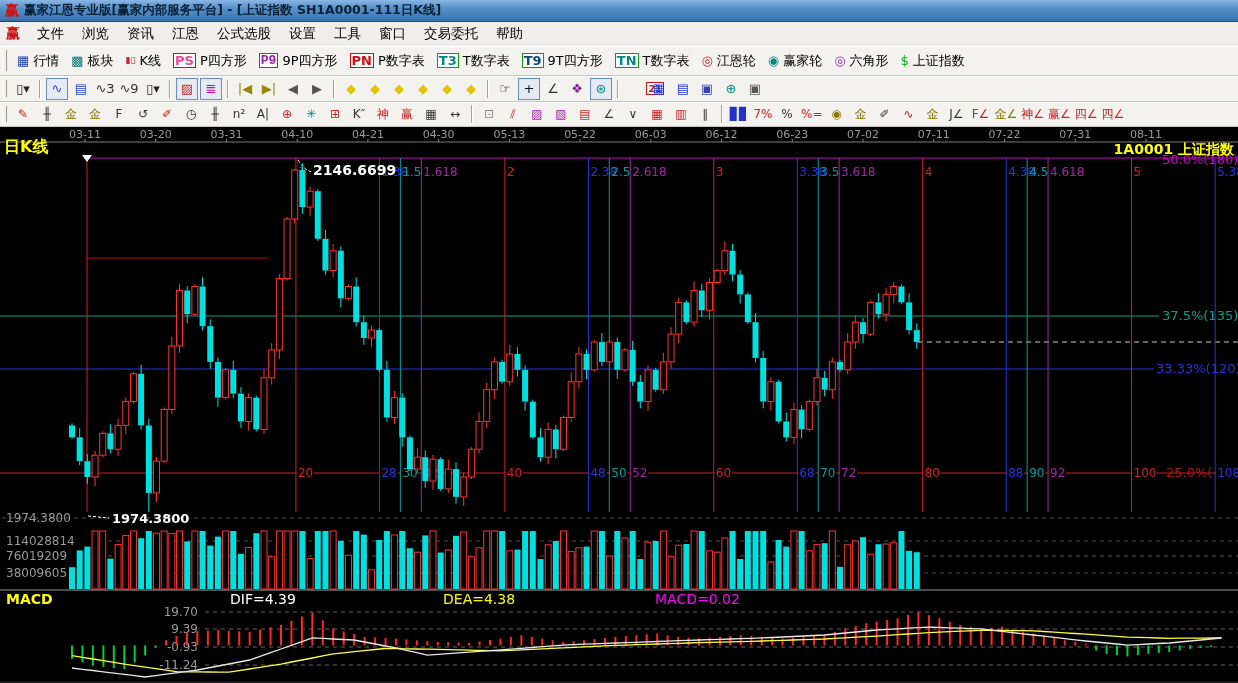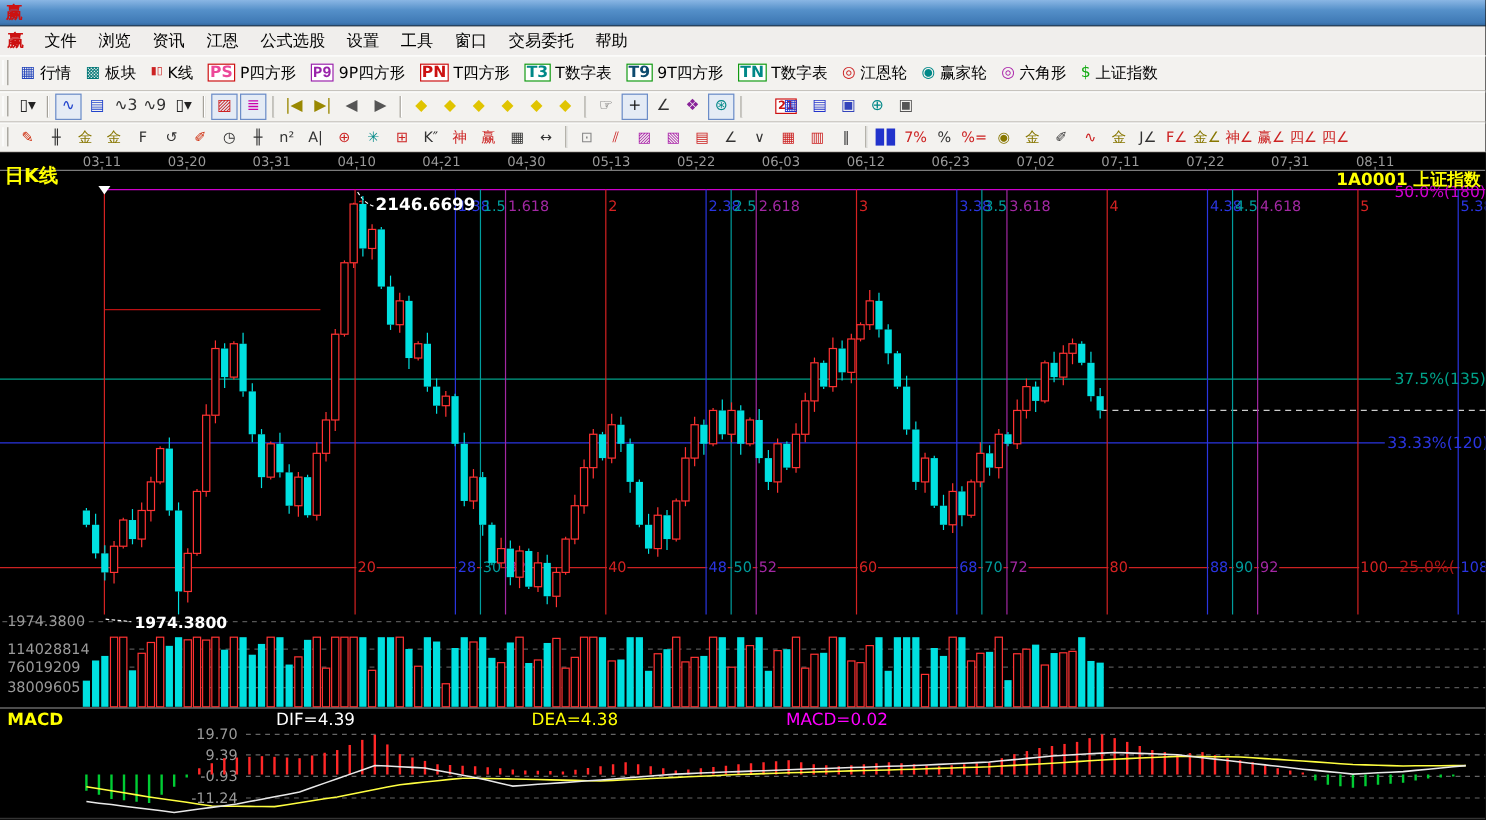--- a/index.html
+++ b/index.html
@@ -36,20 +36,21 @@
   
   .chartwrap{position:absolute;top:127px;left:0;width:1238px;height:556px;background:#000;}
   svg{font-family:"DejaVu Sans","Liberation Sans",sans-serif;display:block;}
 </style>
 </head>
 <body>
 
 <div id="app">
   <div class="titlebar">
     <span class="logo">赢</span>
+    <span class="ttext">赢家江恩专业版[赢家内部服务平台] - [上证指数  SH1A0001-111日K线]</span>
   </div>
   <div class="menubar">
     <span class="logo">赢</span>
   <span class="mitem">文件</span>
       <span class="mitem">浏览</span>
       <span class="mitem">资讯</span>
       <span class="mitem">江恩</span>
       <span class="mitem">公式选股</span>
       <span class="mitem">设置</span>
       <span class="mitem">工具</span>
@@ -74,21 +75,21 @@
       <div class="titem">
         <span class="ic badge" style="border-color: rgb(204, 17, 17); color: #ec4899;">PS</span>
         <span>P四方形</span>
       </div>
       <div class="titem">
         <span class="ic badge" style="border-color: rgb(153, 34, 170); color: rgb(153, 34, 170); font-family: Liberation Mono, monospace;">P9</span>
         <span>9P四方形</span>
       </div>
       <div class="titem">
         <span class="ic badge" style="border-color: rgb(204, 17, 17); color: rgb(204, 17, 17);">PN</span>
-        <span>T四方形</span>
+        <span>P数字表</span>
       </div>
       <div class="titem">
         <span class="ic badge" style="border-color: rgb(17, 153, 17); color: rgb(0, 136, 136);">T3</span>
         <span>T数字表</span>
       </div>
       <div class="titem">
         <span class="ic badge" style="border-color: rgb(17, 153, 17); color: #0c4a6e;">T9</span>
         <span>9T四方形</span>
       </div>
       <div class="titem">

